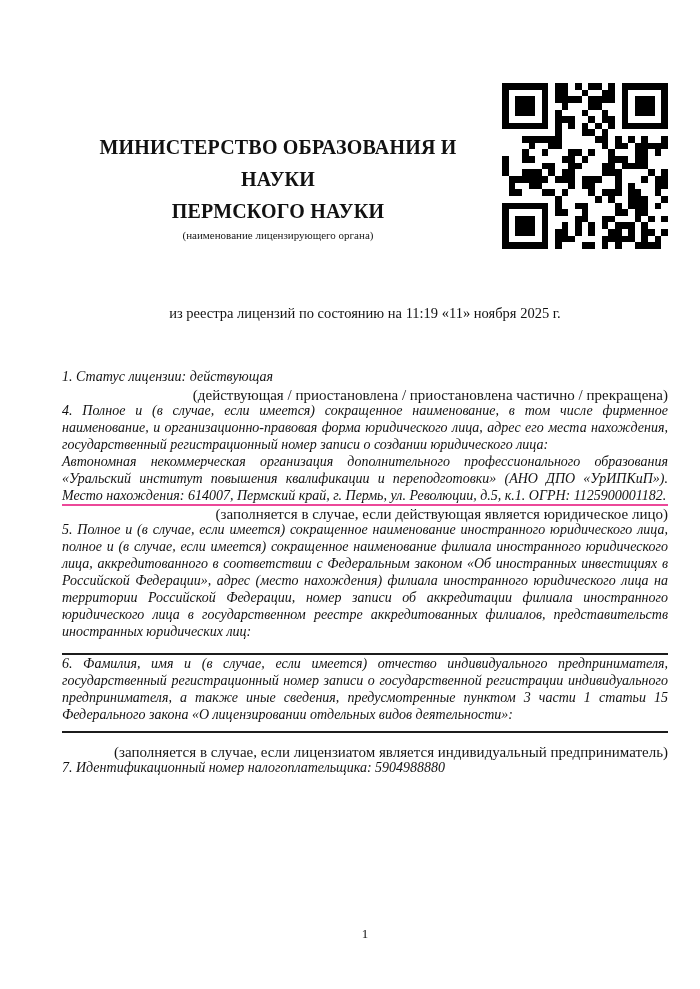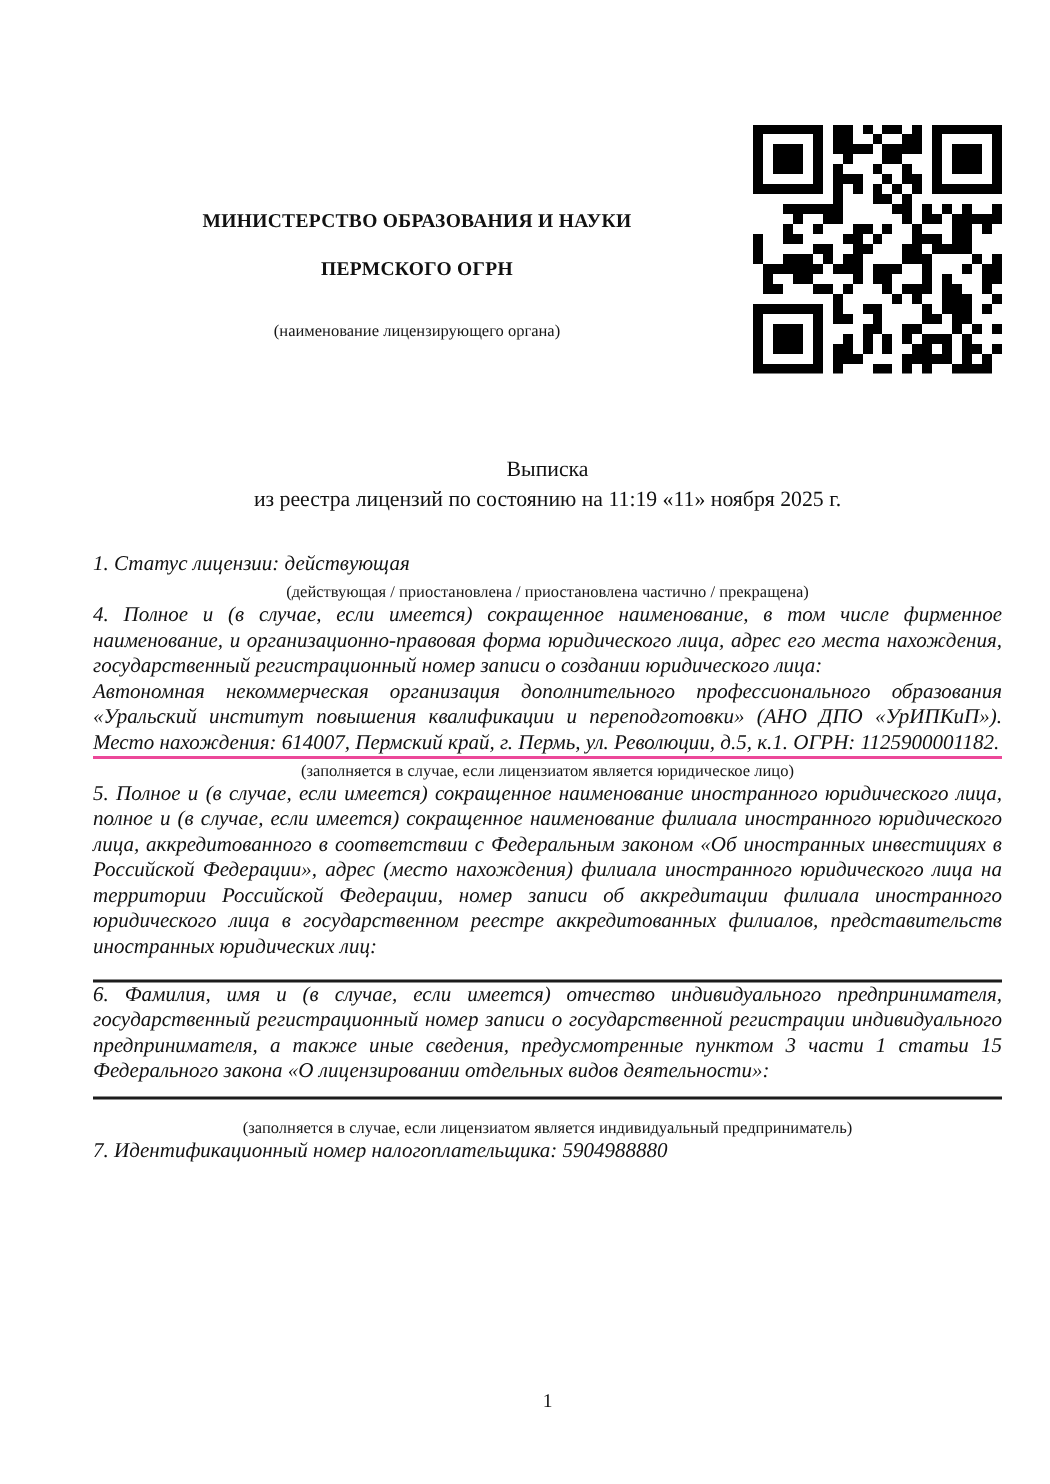--- a/index.html
+++ b/index.html
@@ -8,31 +8,31 @@
     width:700px;height:989px;
     background:#ffffff;
     font-family:"Liberation Serif","DejaVu Serif",serif;
     color:#111111;
     overflow:hidden;
   }
   
   .qr{position:absolute;left:502px;top:83px;width:166px;height:166px;}
   
   .header{position:absolute;left:62px;top:131px;width:432px;text-align:center;}
-  .header .org{font-weight:bold;font-size:13px;line-height:32px;letter-spacing:.2px;}
-  .header .sub{font-size:11px;line-height:13px;margin-top:20px;color:#161616;}
+  .header .org{font-weight:bold;font-size:20px;line-height:32px;letter-spacing:.2px;}
+  .header .sub{font-size:11px;line-height:13px;margin-top:2px;color:#161616;}
   
   .title{position:absolute;left:62px;top:303px;width:606px;text-align:center;
          font-size:14.5px;line-height:20px;}
   
   .content{position:absolute;left:62px;top:368px;width:606px;
            font-size:14px;line-height:17px;}
   .content p{margin:0;font-style:italic;}
   .just{text-align:justify;}
-  .note{font-size:11px;line-height:13px;text-align:center;color:#161616;}
+  .note{font-size:15px;line-height:13px;text-align:right;color:#161616;}
   .answer{border-bottom:2px solid #ec4899;}
   .fill-line{height:0;border-bottom:2px solid #1c1c1c;}
   .mt4{margin-top:4px;}  .mt19{margin-top:19px;} .mt13{margin-top:13px;}
   .mt17{margin-top:17px;}.mt2{margin-top:2px;}   .mt23{margin-top:23px;}
   .mt8{margin-top:8px;}  .mt3{margin-top:13px;}   .mt25{margin-top:25px;}
   .pagenum{position:absolute;left:62px;top:926px;width:606px;text-align:center;
            font-size:13px;line-height:15px;}
 </style>
 </head>
 <body>
@@ -348,39 +348,38 @@
         <rect x="17" y="24" width="1" height="1" fill="#000"></rect>
         <rect x="20" y="24" width="1" height="1" fill="#000"></rect>
         <rect x="21" y="24" width="1" height="1" fill="#000"></rect>
         <rect x="22" y="24" width="1" height="1" fill="#000"></rect>
         <rect x="23" y="24" width="1" height="1" fill="#000"></rect>
       </svg>
   </div>
 
   <div class="header">
     <div class="org">МИНИСТЕРСТВО ОБРАЗОВАНИЯ И НАУКИ</div>
-    <div class="org">ПЕРМСКОГО ОГРН</div>
+    <div class="org">ПЕРМСКОГО НАУКИ</div>
     <div class="sub">(наименование лицензирующего органа)</div>
   </div>
 
   <div class="title">
-    <div>Выписка</div>
     <div>из реестра лицензий по состоянию на 11:19 «11» ноября 2025 г.</div>
   </div>
 
   <div class="content">
 
     <p>1. Статус лицензии: действующая</p>
     <div class="note mt4">(действующая / приостановлена / приостановлена частично / прекращена)</div>
 
 
 
     <p class="just mt17">4. Полное и (в случае, если имеется) сокращенное наименование, в том числе фирменное наименование, и организационно-правовая форма юридического лица, адрес его места нахождения, государственный регистрационный номер записи о создании юридического лица:</p>
     <p class="just answer">Автономная некоммерческая организация дополнительного профессионального образования «Уральский институт повышения квалификации и переподготовки» (АНО ДПО «УрИПКиП»). Место нахождения: 614007, Пермский край, г. Пермь, ул. Революции, д.5, к.1. ОГРН: 1125900001182.</p>
-    <div class="note mt2">(заполняется в случае, если лицензиатом является юридическое лицо)</div>
+    <div class="note mt2">(заполняется в случае, если действующая является юридическое лицо)</div>
 
     <p class="just mt19">5. Полное и (в случае, если имеется) сокращенное наименование иностранного юридического лица, полное и (в случае, если имеется) сокращенное наименование филиала иностранного юридического лица, аккредитованного в соответствии с Федеральным законом «Об иностранных инвестициях в Российской Федерации», адрес (место нахождения) филиала иностранного юридического лица на территории Российской Федерации, номер записи об аккредитации филиала иностранного юридического лица в государственном реестре аккредитованных филиалов, представительств иностранных юридических лиц:</p>
     <div class="fill-line mt13"></div>
 
     <p class="just mt23">6. Фамилия, имя и (в случае, если имеется) отчество индивидуального предпринимателя, государственный регистрационный номер записи о государственной регистрации индивидуального предпринимателя, а также иные сведения, предусмотренные пунктом 3 части 1 статьи 15 Федерального закона «О лицензировании отдельных видов деятельности»:</p>
     <div class="fill-line mt8"></div>
     <div class="note mt3">(заполняется в случае, если лицензиатом является индивидуальный предприниматель)</div>
 
     <p class="mt25">7. Идентификационный номер налогоплательщика: 5904988880</p>
   </div>

